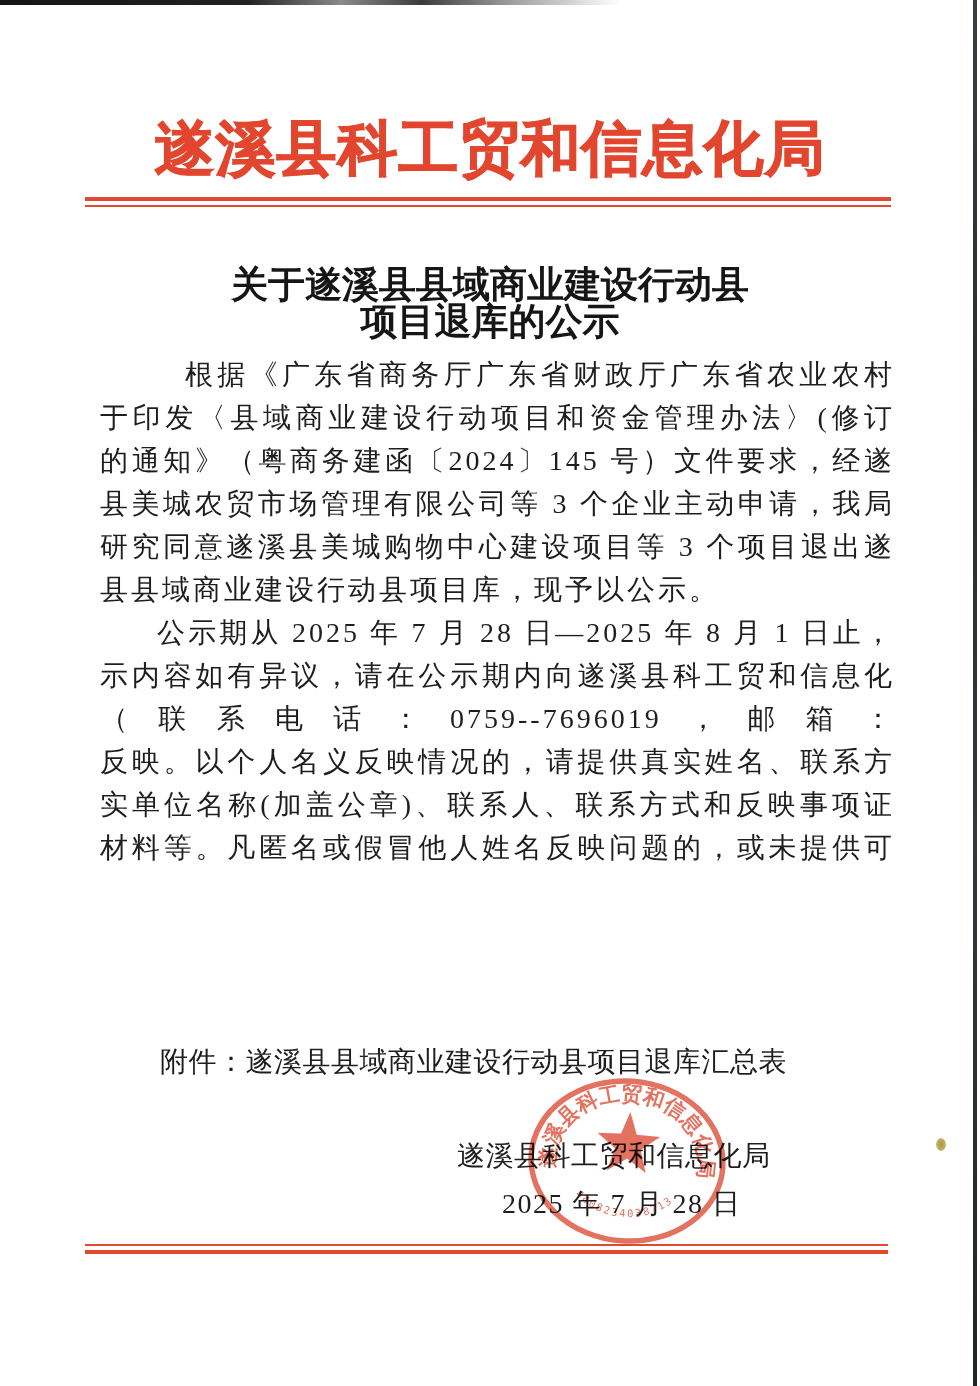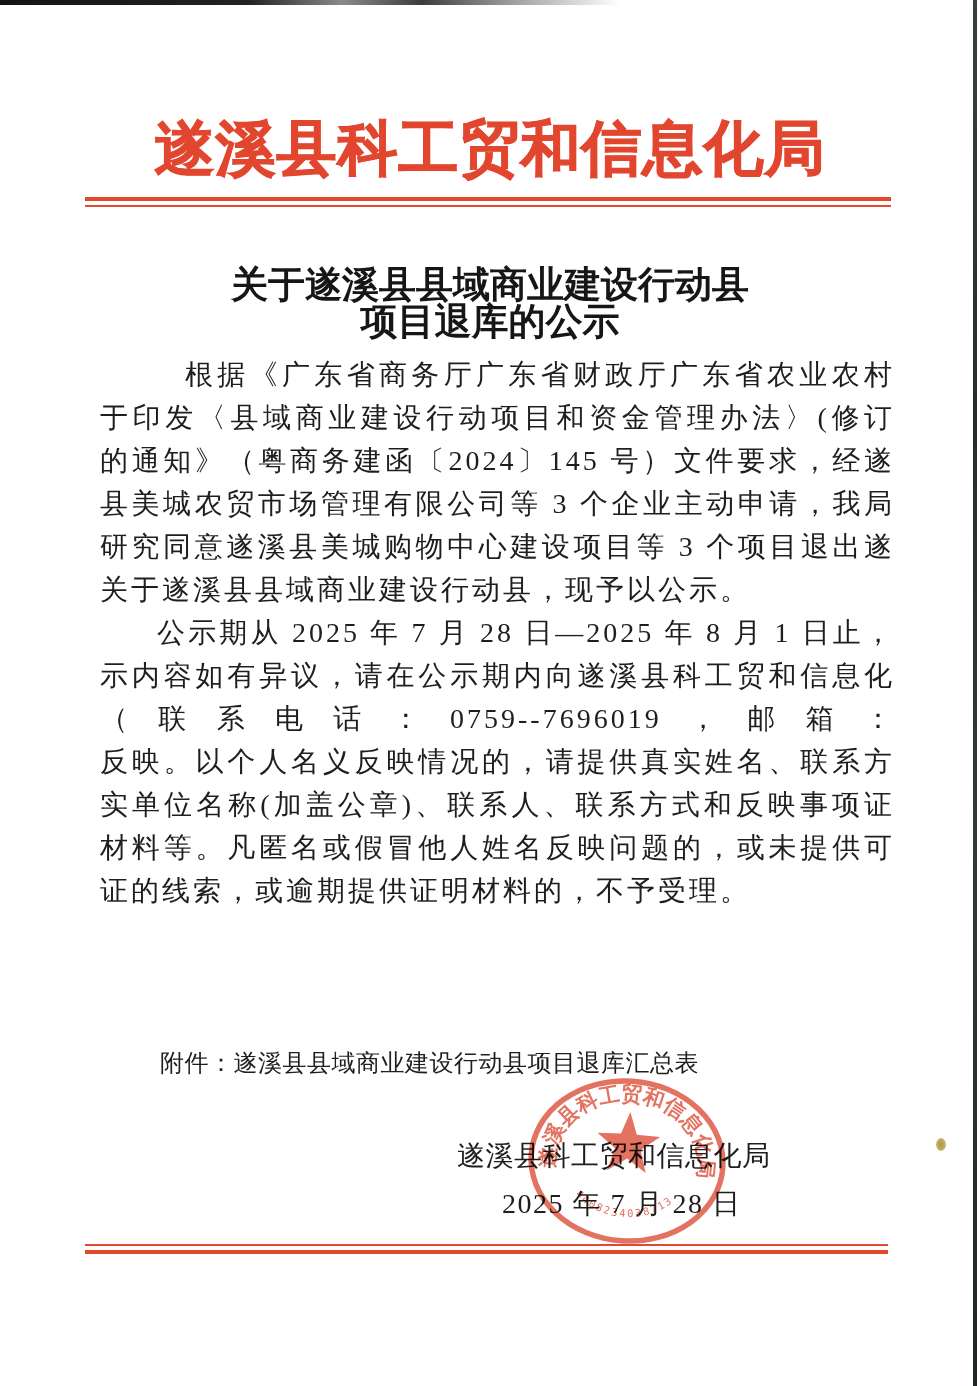--- a/index.html
+++ b/index.html
@@ -51,21 +51,21 @@
   .body-block{position:absolute;left:100px;top:353px;width:795px;}
   .bl{
     height:43px;line-height:43px;font-size:28px;
     letter-spacing:3px;white-space:nowrap;color:#1e1e1e;
   }
   .jst{text-align:justify;text-align-last:justify;white-space:normal;height:43px;overflow:hidden;}
   .ind57{padding-left:57px;}
   .ind85{padding-left:85px;}
   .attach{
     position:absolute;left:100px;top:1042px;width:795px;height:43px;line-height:43px;
-    font-size:24px;letter-spacing:0.5px;padding-left:60px;color:#1e1e1e;
+    font-size:28px;letter-spacing:0.5px;padding-left:60px;color:#1e1e1e;font-family:Liberation Mono, monospace;
   }
   .sig-org{
     position:absolute;left:457px;top:1134px;height:43px;line-height:43px;
     font-size:28px;letter-spacing:0.5px;color:#1e1e1e;
   }
   .sig-date{
     position:absolute;left:502px;top:1182px;height:43px;line-height:43px;
     font-size:28px;letter-spacing:1.5px;color:#1e1e1e;
   }
   
@@ -89,28 +89,27 @@
 
   <div class="doc-title l1">关于遂溪县县域商业建设行动县</div>
   <div class="doc-title l2">项目退库的公示</div>
 
   <div class="body-block">
     <div class="bl jst ind85">根据《广东省商务厅广东省财政厅广东省农业农村厅关</div>
     <div class="bl jst">于印发〈县域商业建设行动项目和资金管理办法〉(修订版)</div>
     <div class="bl jst">的通知》（粤商务建函〔2024〕145 号）文件要求，经遂溪</div>
     <div class="bl jst">县美城农贸市场管理有限公司等 3 个企业主动申请，我局经</div>
     <div class="bl jst">研究同意遂溪县美城购物中心建设项目等 3 个项目退出遂溪</div>
-    <div class="bl">关于遂溪县县域商业建设行动县，现予以公示。</div>
+    <div class="bl">县县域商业建设行动县项目库，现予以公示。</div>
     <div class="bl jst ind57">公示期从 2025 年 7 月 28 日—2025 年 8 月 1 日止，对公</div>
     <div class="bl jst">示内容如有异议，请在公示期内向遂溪县科工贸和信息化局</div>
     <div class="bl jst">（联系电话：0759--7696019，邮箱：escb2020@126.com）</div>
     <div class="bl jst">反映。以个人名义反映情况的，请提供真实姓名、联系方式</div>
     <div class="bl jst">实单位名称(加盖公章)、联系人、联系方式和反映事项证明</div>
     <div class="bl jst">材料等。凡匿名或假冒他人姓名反映问题的，或未提供可查</div>
-    <div class="bl">证的线索，或逾期提供证明材料的，不予受理。</div>
   </div>
 
   <div class="attach">附件：遂溪县县域商业建设行动县项目退库汇总表</div>
 
   <div class="sig-org">遂溪县科工贸和信息化局</div>
   <div class="sig-date">2025 年 7 月 28 日</div>
 
   <svg class="seal" viewBox="0 0 220 190" xmlns="http://www.w3.org/2000/svg">
     <defs>
       <path id="sealTopArc" d="M 42.3 115.5 A 72 60 0 1 1 177.7 115.5" fill="none"></path>

